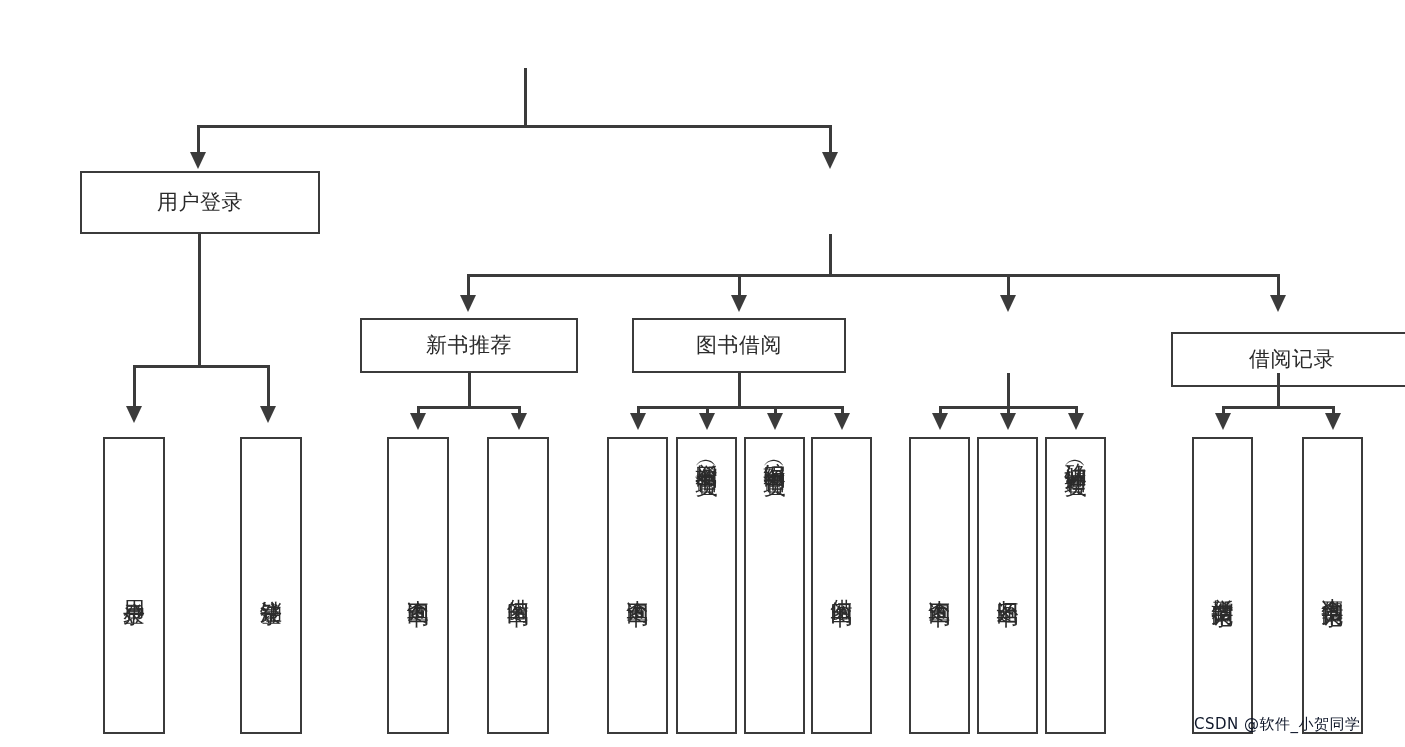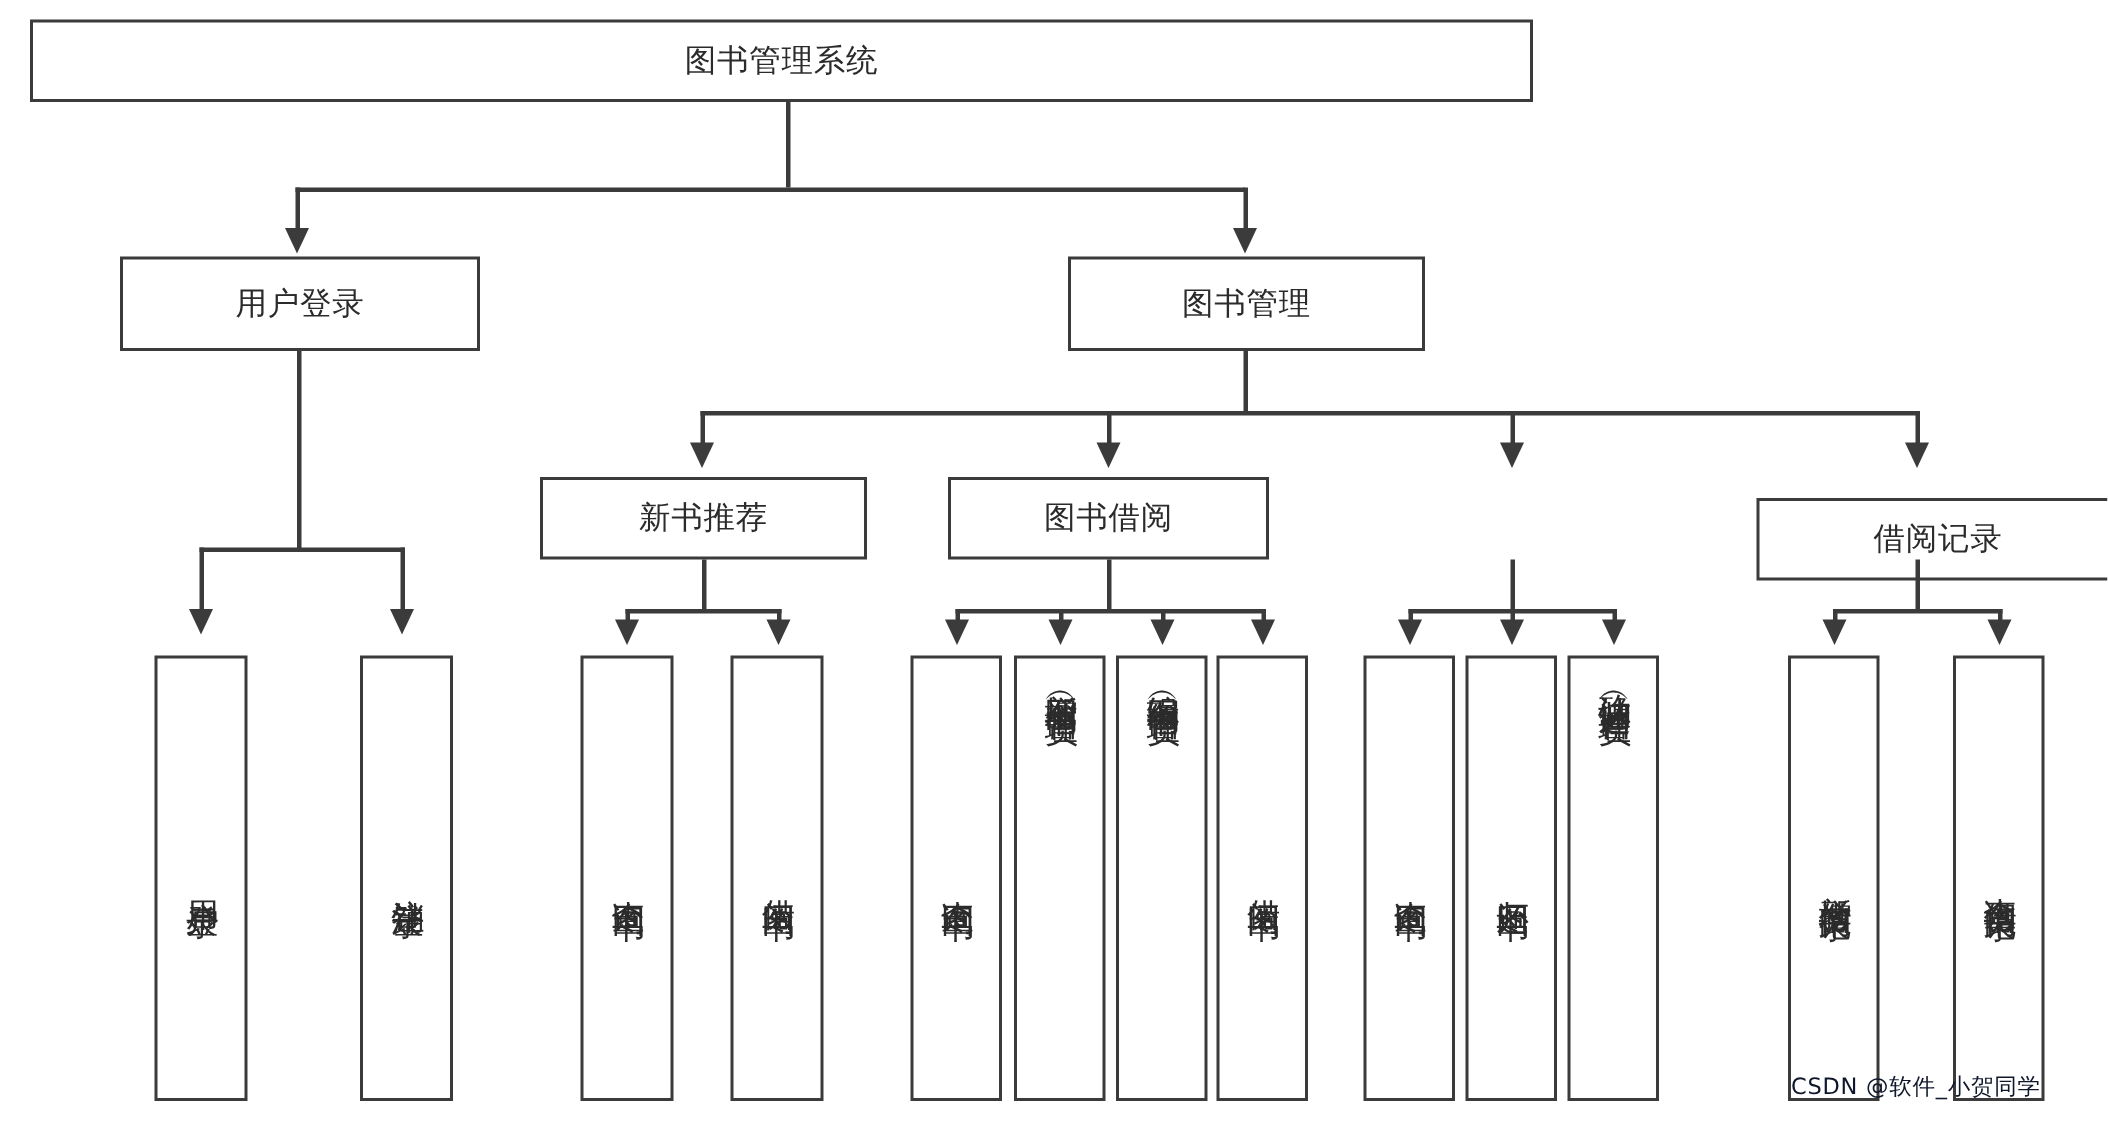--- a/index.html
+++ b/index.html
@@ -78,38 +78,32 @@
     white-space: pre;
     letter-spacing: 0.5px;
     font-family: "DejaVu Sans", "Liberation Sans", sans-serif;
   }
 </style>
 </head>
 <body>
 
 <div id="canvas">
 
-  <div class="node horiz" style="left:20px; top:13px; width:1002px; height:55px;">
-    <span class="lbl">图书管理系统</span>
-  </div>
 
   <div class="conn v" style="left:524px; top:68px; height:57px;"></div>
 
   <div class="conn h" style="left:197px; top:125px; width:633px;"></div>
 
   <div class="conn v" style="left:197px; top:125px; height:30px;"></div>
   <div class="arrow" style="left:190px; top:152px;"></div>
   <div class="conn v" style="left:829px; top:125px; height:30px;"></div>
   <div class="arrow" style="left:822px; top:152px;"></div>
 
   <div class="node horiz" style="left:80px; top:171px; width:240px; height:63px;">
     <span class="lbl">用户登录</span>
-  </div>
-  <div class="node horiz" style="left:712px; top:171px; width:238px; height:63px;">
-    <span class="lbl">图书管理</span>
   </div>
 
   <div class="conn v" style="left:198px; top:234px; height:133px;"></div>
   <div class="conn h" style="left:133px; top:365px; width:137px;"></div>
   <div class="conn v" style="left:133px; top:365px; height:44px;"></div>
   <div class="arrow" style="left:126px; top:406px;"></div>
   <div class="conn v" style="left:267px; top:365px; height:44px;"></div>
   <div class="arrow" style="left:260px; top:406px;"></div>
 
   <div class="conn v" style="left:829px; top:234px; height:42px;"></div>

